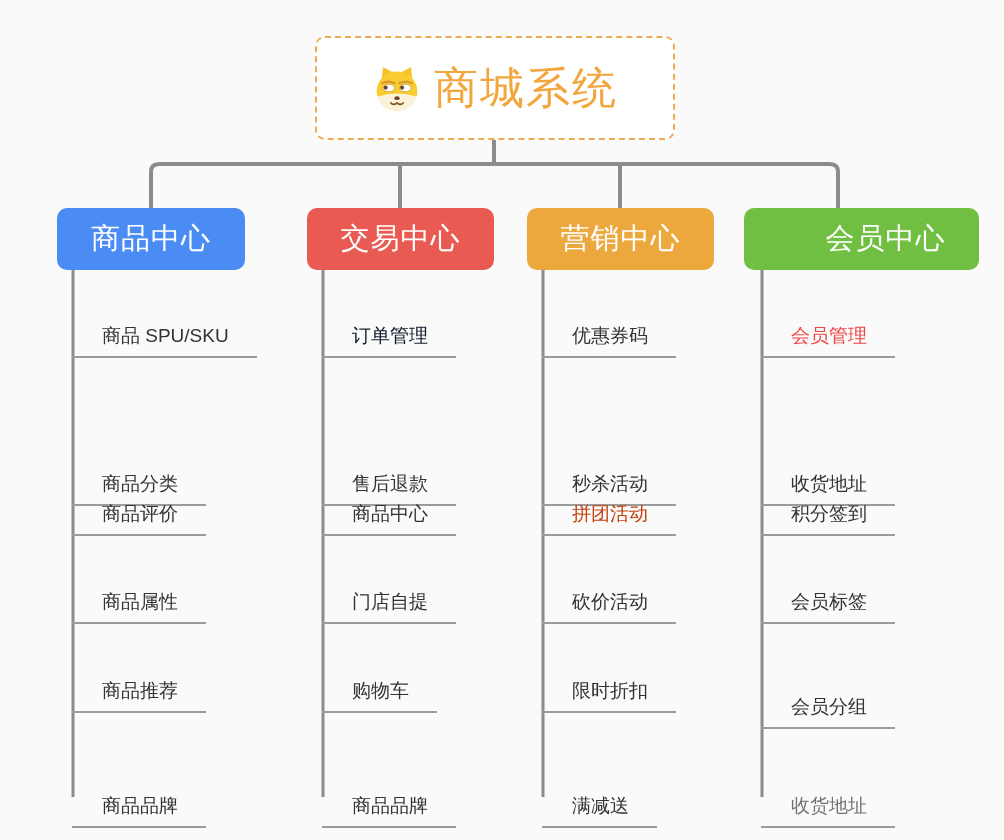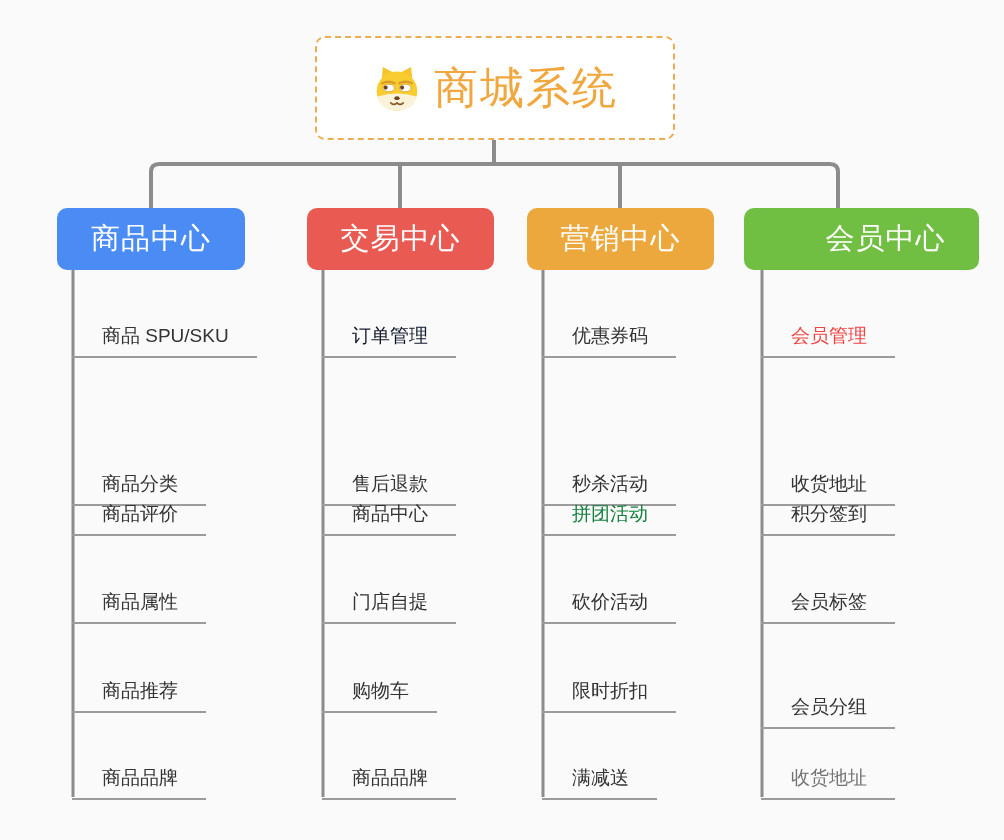--- a/index.html
+++ b/index.html
@@ -43,21 +43,21 @@
     position:absolute;left:0;height:40px;box-sizing:border-box;
     border-bottom:2px solid var(--underline,#9b9b9b);
     padding:0 28px 0 30px;
     font-size:19px;line-height:36px;white-space:nowrap;color:#333333;
   }
   .leaf:nth-child(1){top:48px;}
   .leaf:nth-child(2){top:152px;margin-top:44px;}
   .leaf:nth-child(3){top:226px;}
   .leaf:nth-child(4){top:314px;}
   .leaf:nth-child(5){top:403px;}
-  .leaf:nth-child(6){top:490px;}
+  .leaf:nth-child(6){top:518px;}
 </style>
 </head>
 <body>
 
 <div class="canvas" style="background: rgb(250, 250, 250);">
 
   <svg class="connectors" viewBox="0 0 1004 840" xmlns="http://www.w3.org/2000/svg">
 
     <path class="trunk" d="M494 140 V164" style="stroke: rgb(140, 140, 140);"></path>
 
@@ -113,21 +113,21 @@
       <div class="leaf" style="color: rgb(51, 51, 51);">购物车</div>
       <div class="leaf" style="color: rgb(51, 51, 51);">商品品牌</div>
     </div>
   </div>
 
   <div class="column c2">
     <div class="topic" style="background: rgb(236, 168, 61);">营销中心</div>
     <div class="leaves">
       <div class="leaf" style="color: rgb(51, 51, 51);">优惠券码</div>
       <div class="leaf" style="color: rgb(51, 51, 51);">秒杀活动</div>
-      <div class="leaf" style="color: #15803d;">拼团活动</div>
+      <div class="leaf" style="color: #c2410c;">拼团活动</div>
       <div class="leaf" style="color: rgb(51, 51, 51);">砍价活动</div>
       <div class="leaf" style="color: rgb(51, 51, 51);">限时折扣</div>
       <div class="leaf" style="color: rgb(51, 51, 51);">满减送</div>
     </div>
   </div>
 
   <div class="column c3">
     <div class="topic" style="background: rgb(113, 191, 66); padding-left: 48px;">会员中心</div>
     <div class="leaves">
       <div class="leaf" style="color: #ef4444;">会员管理</div>

